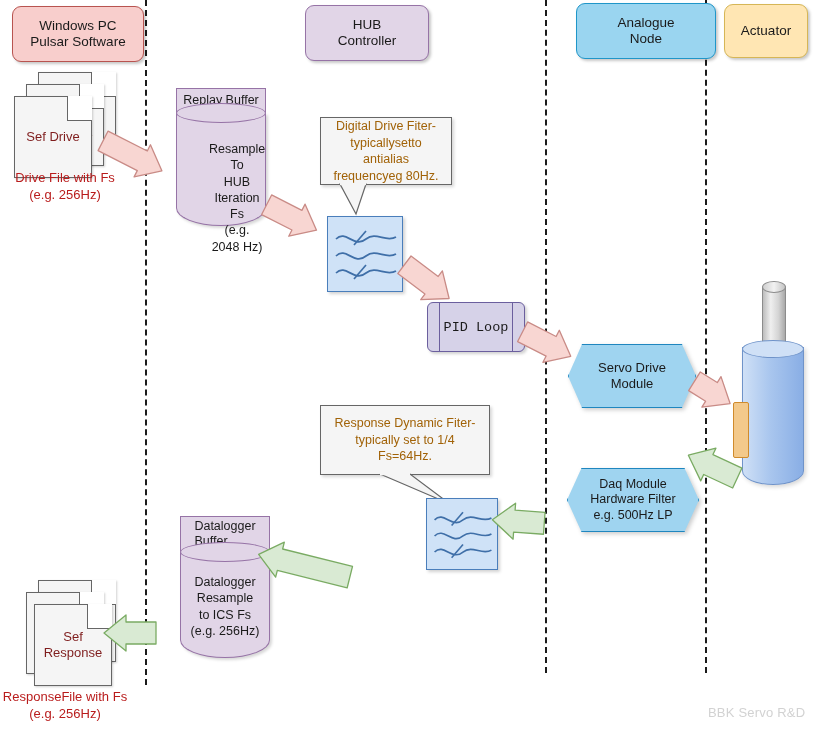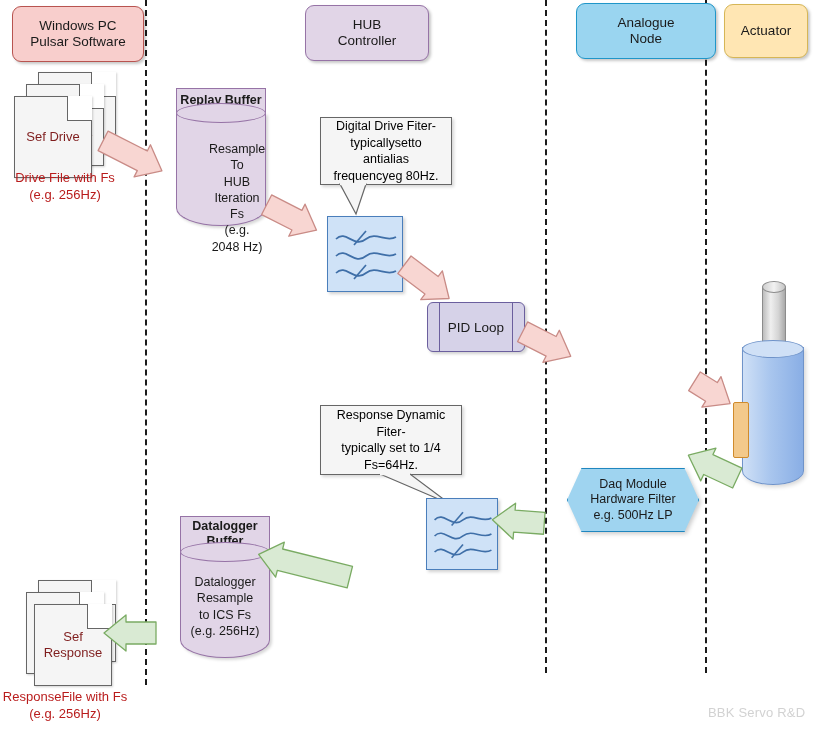--- a/index.html
+++ b/index.html
@@ -41,22 +41,22 @@
     line-height:1.2;color:#7f1d1d;
   }
   .caption{
     position:absolute;text-align:center;font-size:13px;line-height:1.28;color:#b91c1c;
   }
 
   
   .cyl-wrap{}
   .cyl-title{
     position:absolute;left:0;right:0;top:0;background:#e1d5e7;
-    border:1.4px solid #9673a6;font-weight:bold;font-size:12.5px;
-    text-align:center;line-height:1.2;display:flex;align-items:center;
+    border:1.4px solid #9673a6;font-weight:normal;font-size:12.5px;
+    line-height:1.2;display:flex;align-items:center;
     justify-content:center;box-sizing:border-box;
   }
   .cyl-body{
     position:absolute;left:0;right:0;background:#e1d5e7;
     border-left:1.4px solid #9673a6;border-right:1.4px solid #9673a6;
     border-bottom:1.4px solid #9673a6;
     border-bottom-left-radius:50% 18px;border-bottom-right-radius:50% 18px;
     box-sizing:border-box;box-shadow:2px 2px 3px rgba(0,0,0,.16);
   }
   .cyl-top{
@@ -67,34 +67,34 @@
   .cyl-text{
     position:absolute;left:0;right:0;text-align:center;font-size:12.5px;
     line-height:1.3;color:#1a1a1a;
   }
 
   
   .note{
     background:#f5f5f5;border:1.2px solid #666666;font-size:12.5px;
     line-height:1.32;text-align:center;display:flex;align-items:center;
     justify-content:center;padding:4px 6px;box-sizing:border-box;
-    box-shadow:2px 2px 3px rgba(0,0,0,.16);color:#000000;
+    box-shadow:2px 2px 3px rgba(0,0,0,.16);color:#a16207;
   }
 
   
   .filterbox{
     background:#cfe2f7;border:1.4px solid #4a7ebb;
     box-shadow:2px 2px 3px rgba(0,0,0,.18);
   }
 
   
   .process{
     background:#d6d2e8;border:1.4px solid #6b5f9e;position:relative;
     display:flex;align-items:center;justify-content:center;border-radius:6px;
-    font-size:13.5px;box-shadow:2px 2px 3px rgba(0,0,0,.18);
+    font-size:13.5px;box-shadow:2px 2px 3px rgba(0,0,0,.18);font-family:Liberation Mono, monospace;
   }
   .process::before,.process::after{
     content:"";position:absolute;top:0;bottom:0;width:0;
     border-left:1.4px solid #6b5f9e;
   }
   .process::before{left:11px;}
   .process::after{right:11px;}
 
   
   .hexmod{
@@ -222,20 +222,28 @@
       <path d="M8,56 C18,46 26,66 38,56 C48,48 58,60 68,54" fill="none" stroke="#3f6fa8" stroke-width="1.7"></path>
       <line x1="26" y1="28" x2="38" y2="14" stroke="#3f6fa8" stroke-width="1.7"></line>
       <line x1="26" y1="62" x2="38" y2="48" stroke="#3f6fa8" stroke-width="1.7"></line>
     </svg>
   </div>
 
   <div class="abs process" style="left:427px;top:302px;width:98px;height:50px;">
     <span>PID Loop</span>
   </div>
 
+  <div class="abs hexshadow" style="left:568px;top:344px;width:126px;height:62px;">
+    <div class="hexmod" style="width:126px;height:62px;">
+      <div>
+        <div>Servo Drive</div>
+        <div>Module</div>
+      </div>
+    </div>
+  </div>
 
   <div class="abs" style="left:738px;top:285px;width:72px;height:205px;">
 
     <div class="abs act-rod" style="left:24px;top:0px;width:24px;height:68px;">
       <div class="act-rod-cap"></div>
     </div>
 
     <div class="abs act-body" style="left:4px;top:62px;width:62px;height:138px;">
       <div class="act-body-top"></div>
     </div>
@@ -246,21 +254,21 @@
   <div class="abs hexshadow" style="left:567px;top:468px;width:130px;height:62px;">
     <div class="hexmod" style="width:130px;height:62px;font-size:12.5px;">
       <div>
         <div>Daq Module</div>
         <div>Hardware Filter</div>
         <div>e.g. 500Hz LP</div>
       </div>
     </div>
   </div>
 
-  <div class="abs note" style="left:320px;top:405px;width:142px;height:70px;">
+  <div class="abs note" style="left:320px;top:405px;width:170px;height:70px;">
     <div>
       <div>Response Dynamic Fiter-</div>
       <div>typically set to 1/4</div>
       <div>Fs=64Hz.</div>
     </div>
   </div>
   <svg class="abs" style="left:360px;top:474px;width:110px;height:36px;" viewBox="0 0 110 36">
     <polygon points="20,0 50,0 90,30" fill="#f5f5f5" stroke="#666666" stroke-width="1.2"></polygon>
     <line x1="20" y1="0" x2="50" y2="0" stroke="#f5f5f5" stroke-width="2.4"></line>
   </svg>

